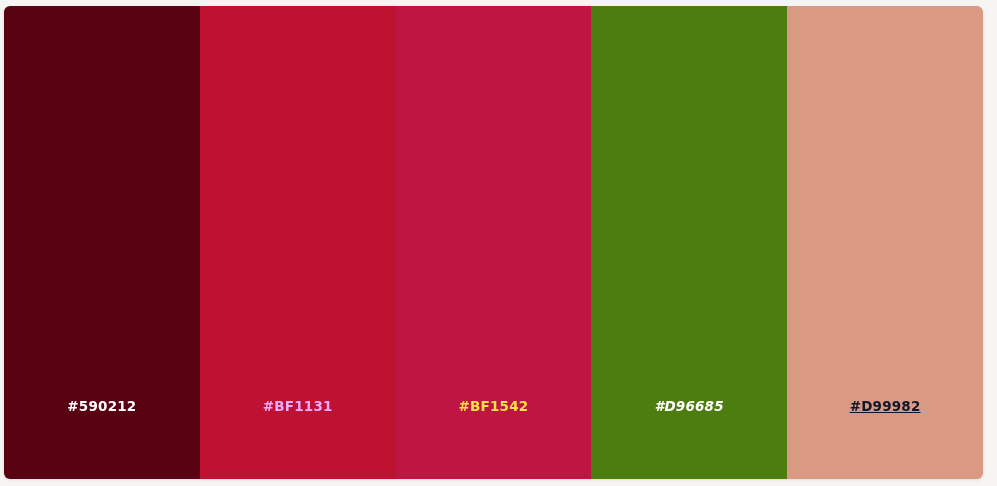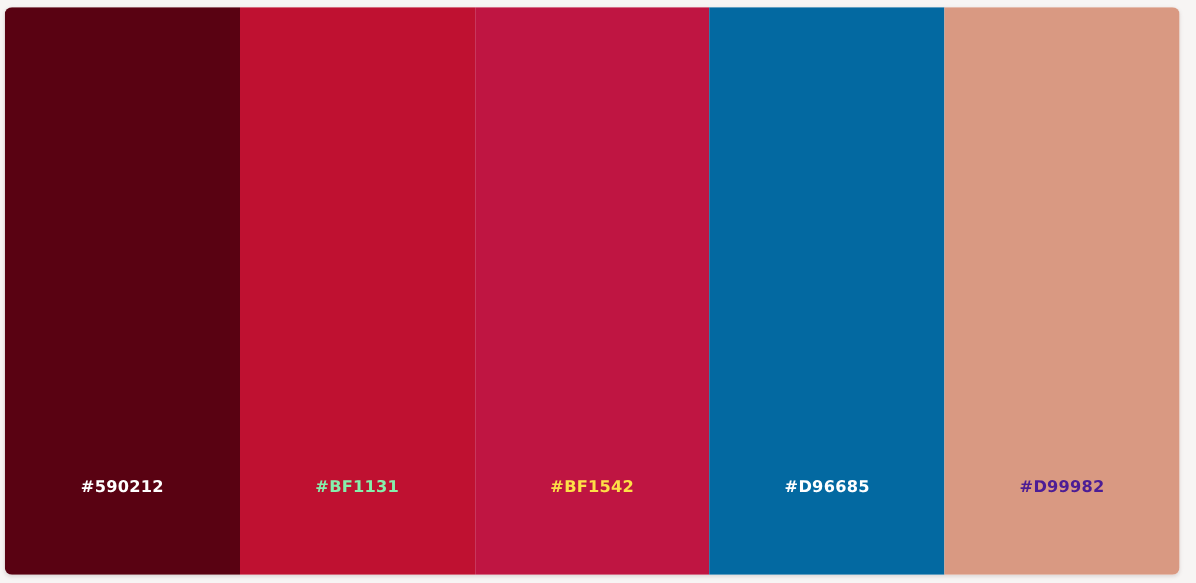--- a/index.html
+++ b/index.html
@@ -69,29 +69,29 @@
 <body style="background: rgb(247, 245, 244);">
 
 <div class="palette-stage" style="background: rgb(247, 245, 244);">
   <div class="palette-card">
 
     <div class="swatch" style="background-color: rgb(89, 2, 18);">
       <span class="swatch-label light-text" style="color: rgb(255, 255, 255);">#590212</span>
     </div>
 
     <div class="swatch" style="background-color: rgb(191, 17, 49);">
-      <span class="swatch-label light-text" style="color: #86efac; margin-top: 48px;">#BF1131</span>
+      <span class="swatch-label light-text" style="color: #f0abfc; margin-top: 48px;">#BF1131</span>
     </div>
 
     <div class="swatch" style="background-color: rgb(191, 21, 66);">
       <span class="swatch-label light-text" style="color: #fde047;">#BF1542</span>
     </div>
 
-    <div class="swatch" style="background-color: #0369a1;">
+    <div class="swatch" style="background-color: #4d7c0f; font-style: italic;">
       <span class="swatch-label light-text" style="color: rgb(255, 255, 255);">#D96685</span>
     </div>
 
     <div class="swatch" style="background-color: rgb(217, 153, 130);">
-      <span class="swatch-label dark-text" style="color: #4c1d95;">#D99982</span>
+      <span class="swatch-label dark-text" style="color: #0f172a; text-decoration: underline;">#D99982</span>
     </div>
 
   </div>
 </div>
 
 </body></html>

